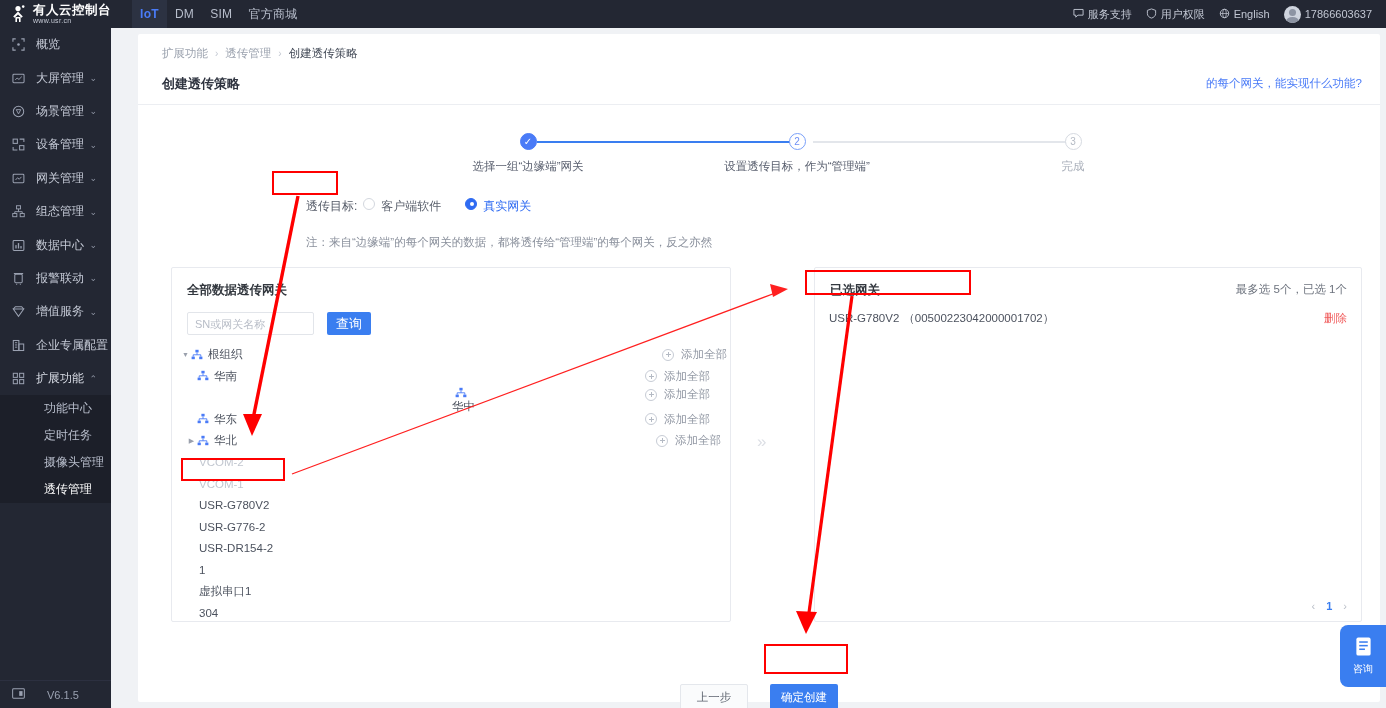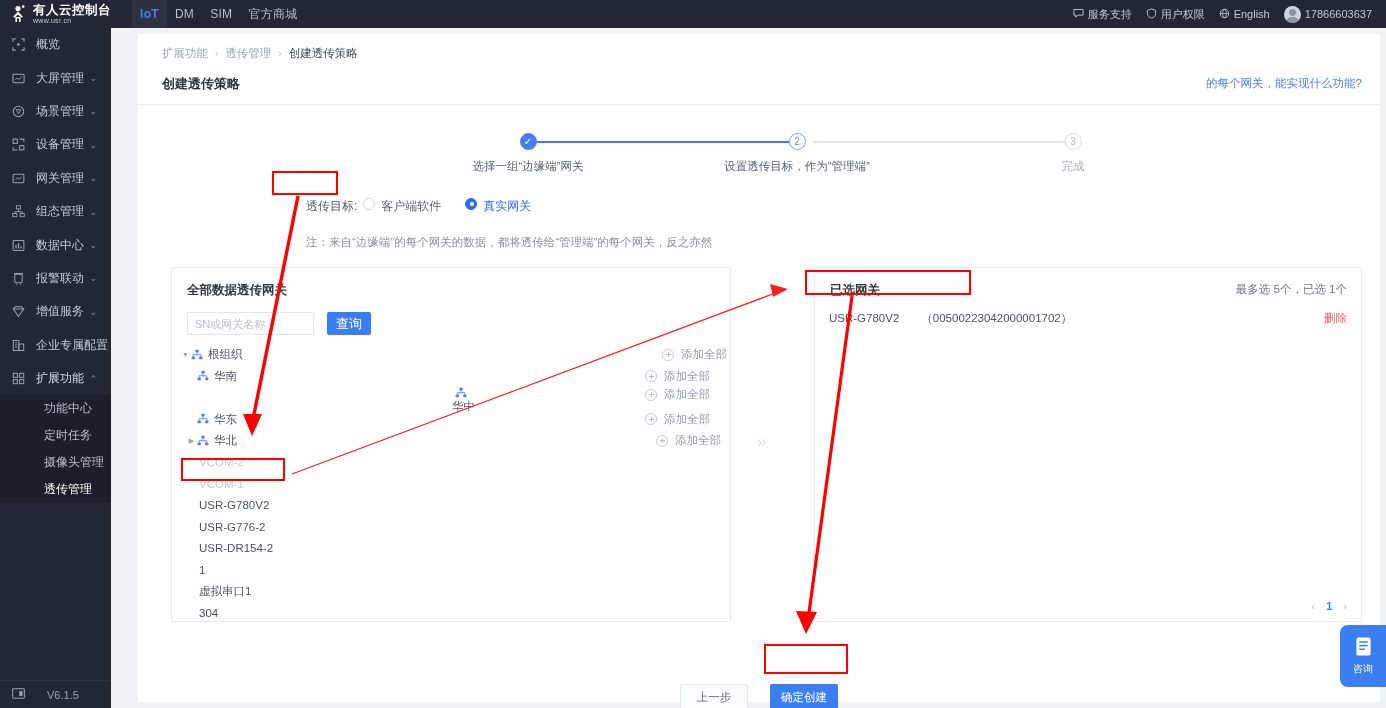--- a/index.html
+++ b/index.html
@@ -576,21 +576,21 @@
           </div>
         </div>
 
         <div class="chev-mid" style="left:619px;top:165px;">»</div>
 
         <div class="panel panel-right">
           <div class="panel-title">已选网关</div>
           <div class="panel-count">最多选 5个，已选 1个</div>
           <div class="sel-row">
             <span>USR-G780V2</span>
-            <span style="margin-left:22px;text-align:right;">（00500223042000001702）</span>
+            <span style="margin-left:4px;text-align:right;">（00500223042000001702）</span>
             <span class="sel-del">删除</span>
           </div>
           <div class="pager">
             <span class="pg-arrow">‹</span>
             <span class="pg-num">1</span>
             <span class="pg-arrow">›</span>
           </div>
         </div>
 
         <div class="foot-btns">

